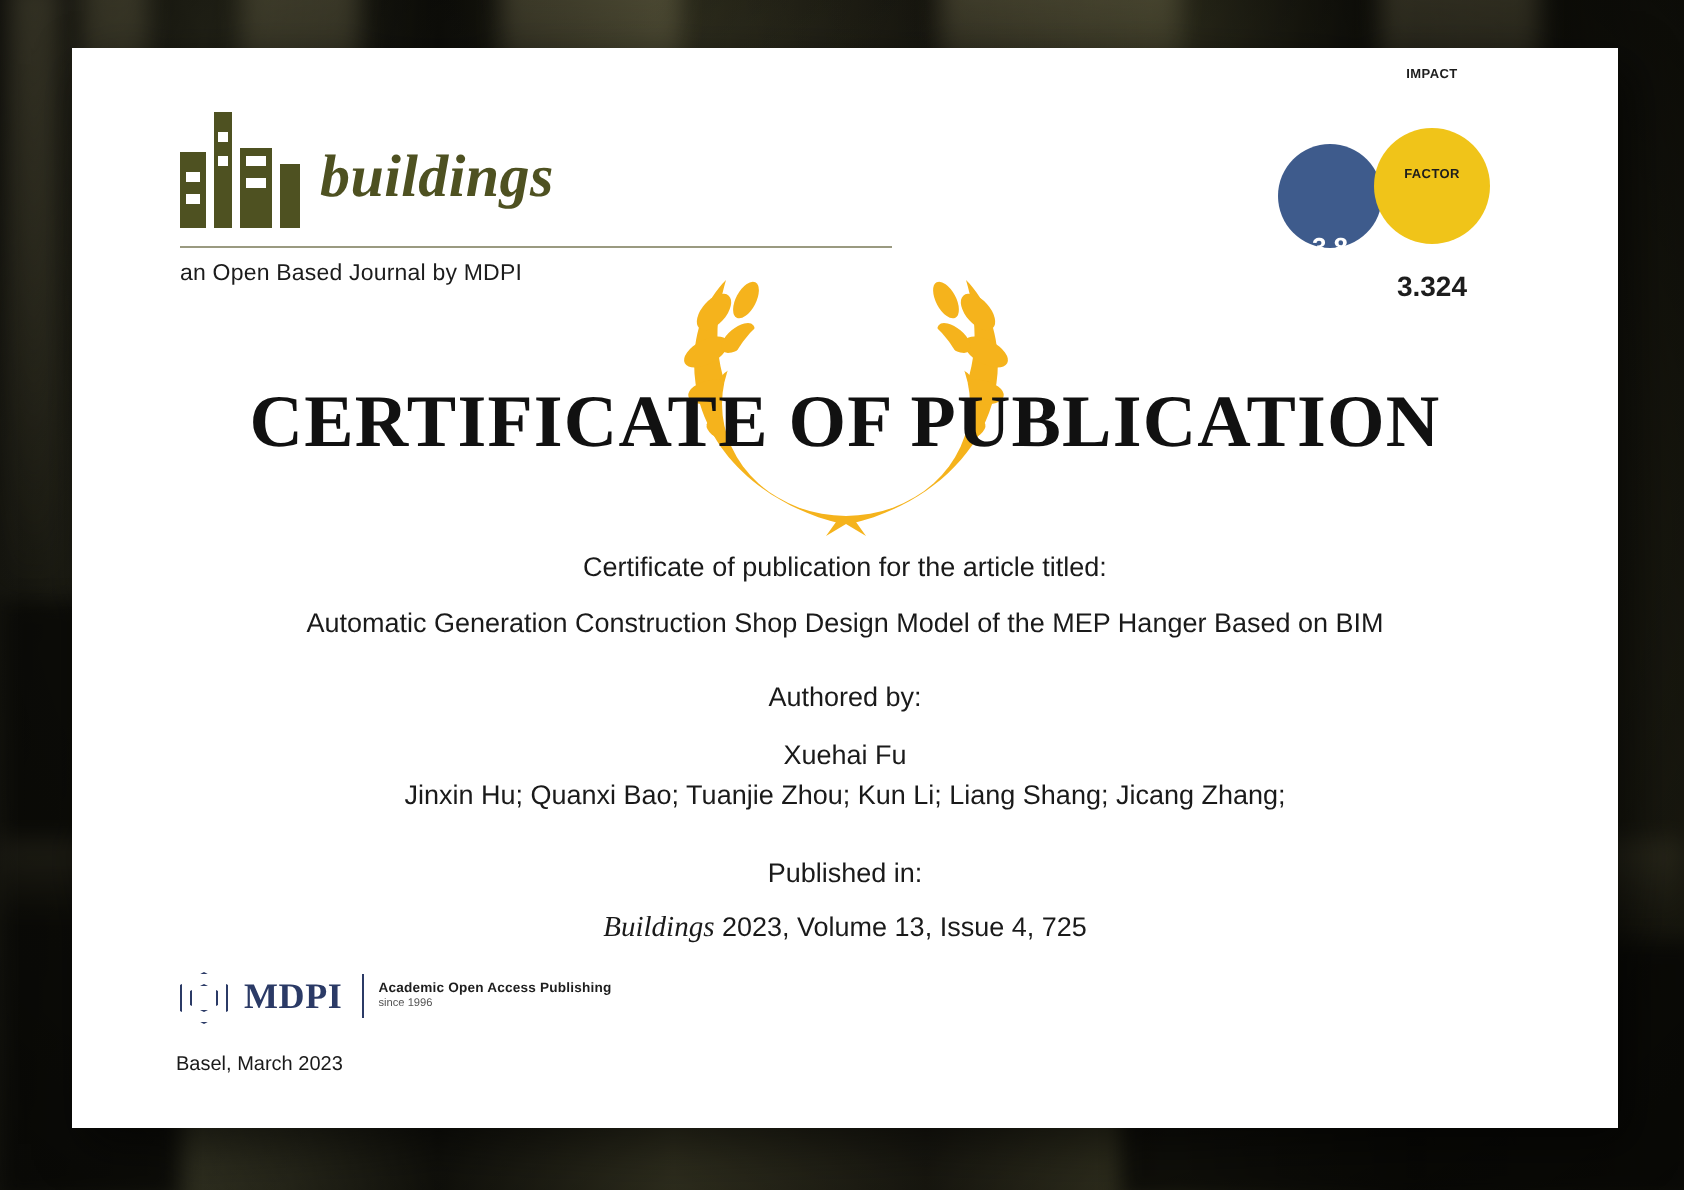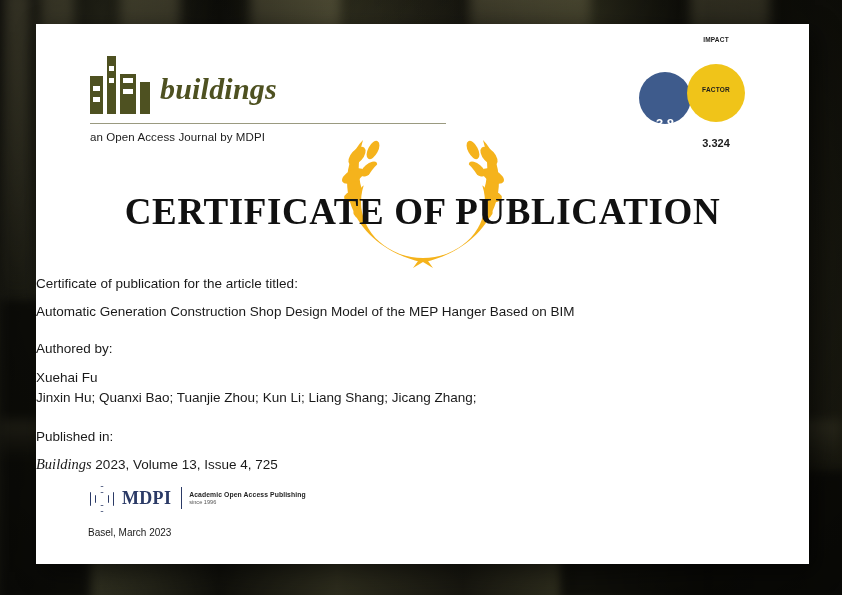--- a/index.html
+++ b/index.html
@@ -142,21 +142,21 @@
   .badge-cap {
     font-size: 6.5px;
     font-weight: bold;
     letter-spacing: .2px;
   }
   .badge-val {
     font-size: 13px;
     font-weight: bold;
     margin-top: 1px;
   }
-  .badge-impact .badge-val { font-size: 11px; }
+  .badge-impact .badge-val { font-size: 14px; }
 
   
   .laurel {
     position: absolute;
     left: 50%;
     top: 112px;
     transform: translateX(-50%);
     width: 212px;
     height: 132px;
   }
@@ -172,21 +172,21 @@
     letter-spacing: .6px;
     color: #111111;
   }
 
   
   .body-block {
     position: absolute;
     left: 0;
     right: 0;
     top: 252px;
-    text-align: left;
+    text-align: center;
     color: #1a1a1a;
   }
   .lead {
     font-size: 13.5px;
     margin-bottom: 13px;
   }
   .article-title {
     font-size: 13.5px;
     margin-bottom: 22px;
   }
@@ -312,21 +312,21 @@
           <div class="bar" style="left:33px; top:22px; width:10px; height:5px; background:#ffffff;"></div>
           <div class="bar" style="left:33px; top:33px; width:10px; height:5px; background:#ffffff;"></div>
           <div class="bar" style="left:19px; top:10px; width:5px;  height:5px; background:#ffffff;"></div>
           <div class="bar" style="left:19px; top:22px; width:5px;  height:5px; background:#ffffff;"></div>
           <div class="bar" style="left:3px;  top:30px; width:7px;  height:5px; background:#ffffff;"></div>
           <div class="bar" style="left:3px;  top:41px; width:7px;  height:5px; background:#ffffff;"></div>
         </div>
         <div class="logo-word">buildings</div>
       </div>
       <div class="header-rule"></div>
-      <div class="header-sub">an Open Access Journal by MDPI</div>
+      <div class="header-sub">an Open Based Journal by MDPI</div>
     </div>
 
     <div class="badges">
       <div class="badge badge-cite">
         <div class="badge-cap">CITESCORE</div>
         <div class="badge-val">3.8</div>
       </div>
       <div class="badge badge-impact">
         <div class="badge-cap">IMPACT</div>
         <div class="badge-cap">FACTOR</div>

